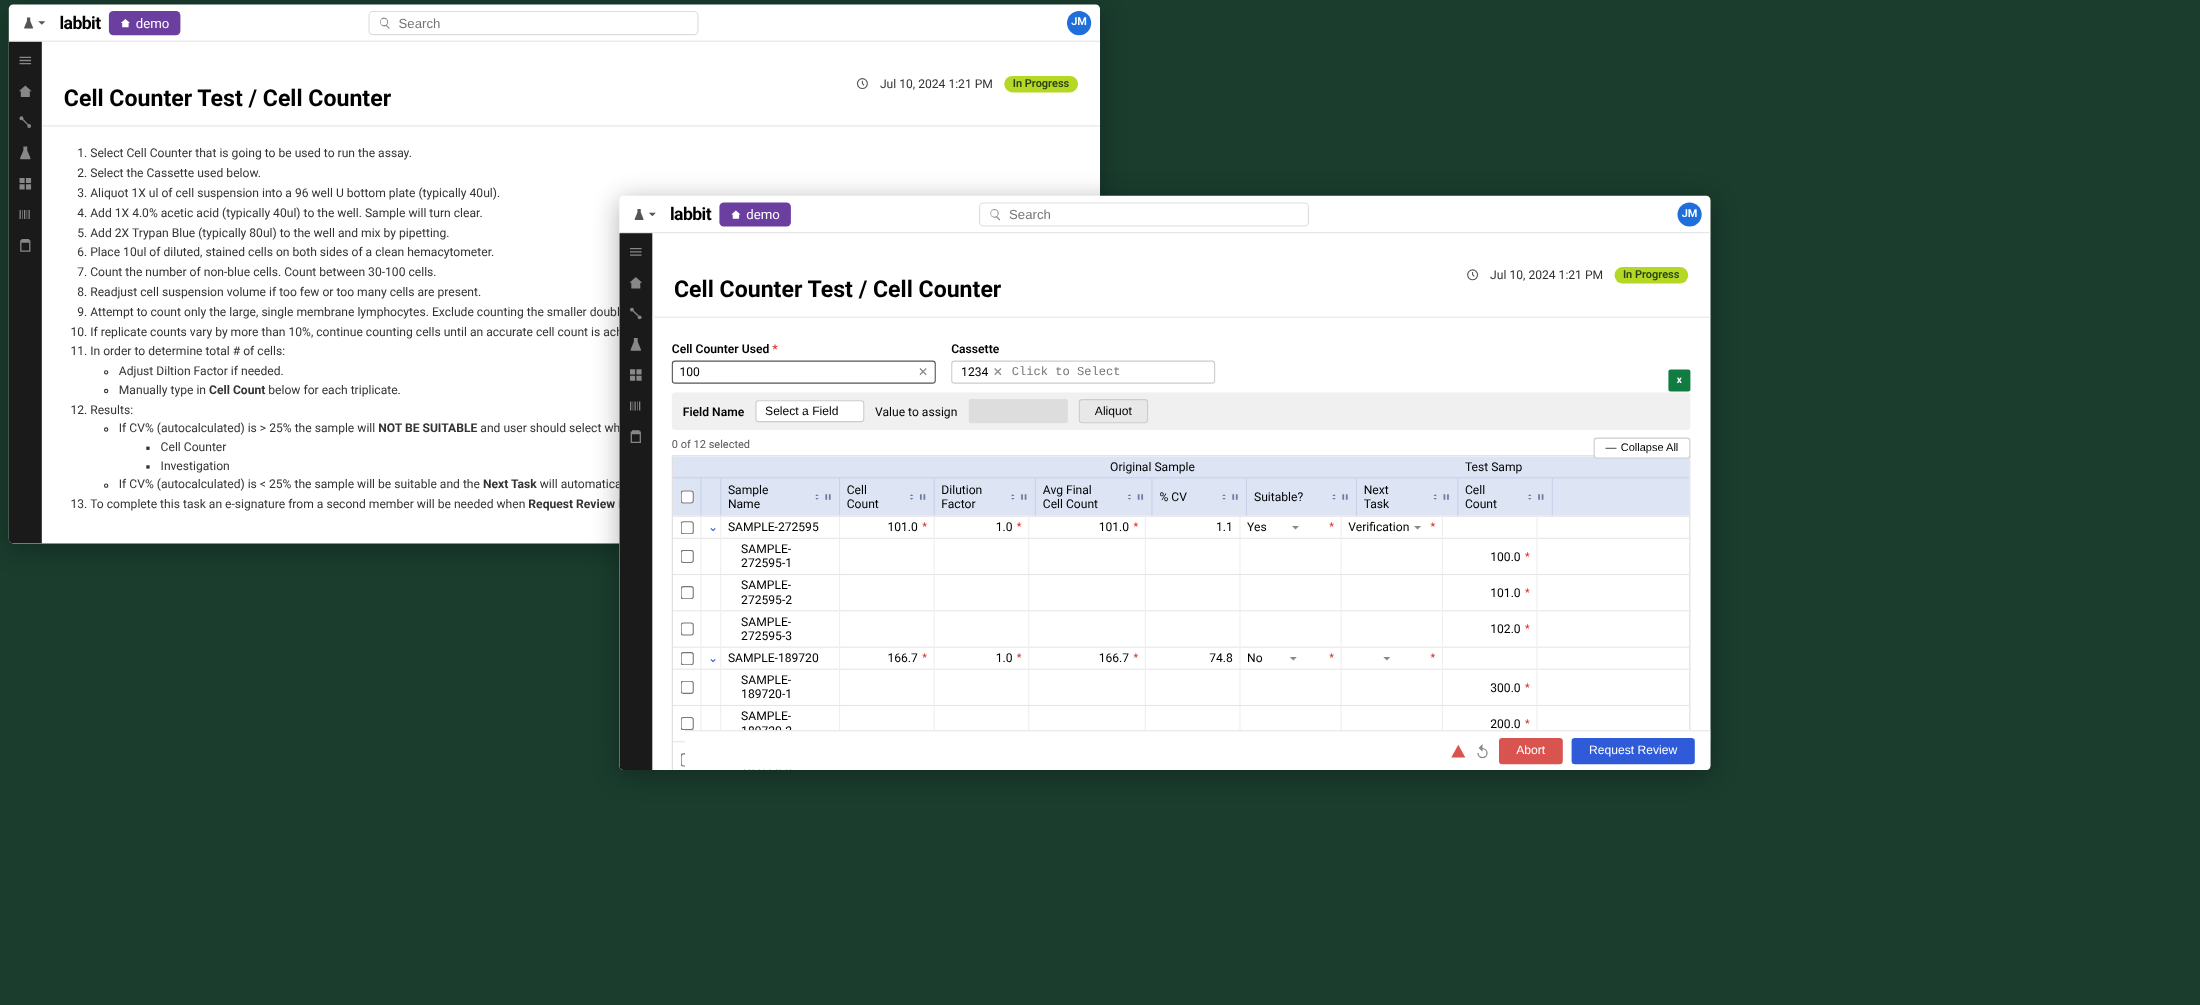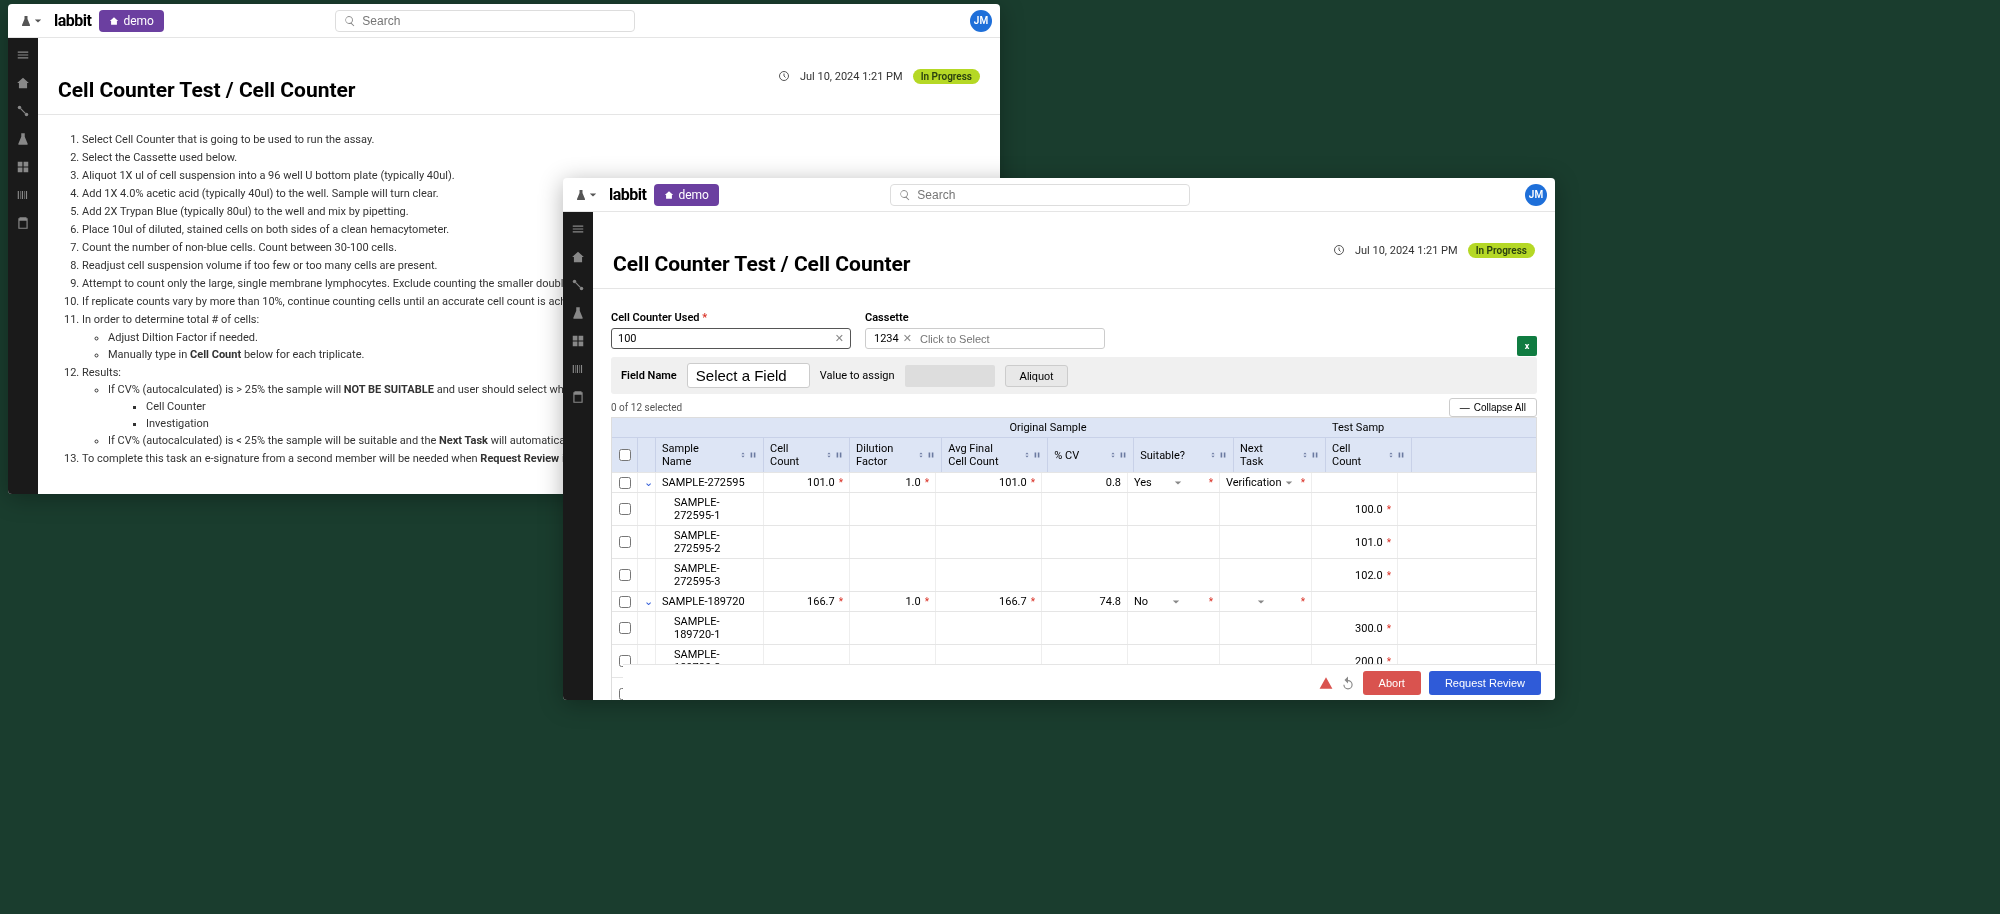--- a/index.html
+++ b/index.html
@@ -28,25 +28,25 @@
 .doc-ol > li { margin-bottom: 1px; }
 .doc-ul { list-style: circle; padding-left: 26px; }
 .doc-ul2 { list-style: square; padding-left: 38px; }
 .form-row { display: flex; gap: 14px; margin-top: 10px; }
 .form-field { flex: 0 0 240px; }
 .form-label { font-size: 11px; font-weight: 600; display: block; margin-bottom: 4px; }
 .req-star { color: #d93025; }
 .token { display: inline-flex; align-items: center; gap: 4px; font-size: 11px; padding: 0 2px; }
 .token .x { color: #888; cursor: pointer; }
 .multi-input { display: flex; align-items: center; gap: 6px; border: 1px solid #ccc; border-radius: 3px; padding: 3px 6px; font-size: 11px; }
-.multi-input input { border: none; outline: none; flex: 1; font-size: 11px; }
+.multi-input input { border: none; outline: none; flex: 1; font-size: 11px; font-family: Liberation Mono, monospace; }
 .excel-btn { position: absolute; right: 18px; top: 124px; width: 20px; height: 20px; background: #107c41; border-radius: 2px; display: flex; align-items: center; justify-content: center; color: #fff; font-size: 9px; font-weight: 700; }
 .bulk-bar { background: #f0f0f0; margin: 8px 18px; padding: 6px 10px; display: flex; align-items: center; gap: 10px; font-size: 11px; border-radius: 3px; }
 .bulk-bar .lbl { font-weight: 600; }
-.bulk-select { border: 1px solid #ccc; border-radius: 3px; padding: 3px 22px 3px 8px; font-size: 15px; background: #fff; appearance: none; position: relative; }
+.bulk-select { border: 1px solid #ccc; border-radius: 3px; padding: 3px 22px 3px 8px; font-size: 11px; background: #fff; appearance: none; position: relative; }
 .bulk-value-box { background: #ddd; width: 90px; height: 22px; border-radius: 2px; }
 .assign-btn { background: #e8e8e8; border: 1px solid #ccc; padding: 4px 14px; border-radius: 3px; font-size: 11px; cursor: pointer; }
 .selcount { font-size: 10px; color: #555; margin: 4px 18px; }
 .table-wrap { margin: 4px 18px; border: 1px solid #ddd; font-size: 11px; overflow-x: auto; }
 .grouphdr { background: #dde5f5; display: flex; }
 .grouphdr .gh-pad { width: 44px; }
 .grouphdr .gh1 { flex: 0 0 108px; }
 .grouphdr .gh2 { text-align: center; padding: 3px 0; font-weight: 400; }
 .thead { display: flex; background: #dde5f5; border-top: 1px solid #c8d1e8; }
 .th { padding: 4px 6px; border-right: 1px solid #c8d1e8; display: flex; align-items: center; justify-content: space-between; font-weight: 400; position: relative; gap: 24px; }
@@ -392,21 +392,21 @@
               <div class="td c-chk">
                 <input type="checkbox" style="">
               </div>
               <div class="td c-exp">
                 <span class="expand-caret">⌄</span>
               </div>
               <div class="td c-name">SAMPLE-272595</div>
               <div class="td c-num num">101.0<span class="star">*</span></div>
               <div class="td c-num num">1.0<span class="star">*</span></div>
               <div class="td c-num2 num">101.0<span class="star">*</span></div>
-              <div class="td c-num num">0.8</div>
+              <div class="td c-num num">1.1</div>
               <div class="td c-suit sel">
                 <span>Yes</span>
                 <svg class="chevron-d" viewBox="0 0 10 10">
                   <path fill="#888" d="M1 3l4 4 4-4z"></path>
                 </svg>
                 <span class="star">*</span>
               </div>
               <div class="td c-task sel">
                 <span>Verification</span>
                 <svg class="chevron-d" viewBox="0 0 10 10">

